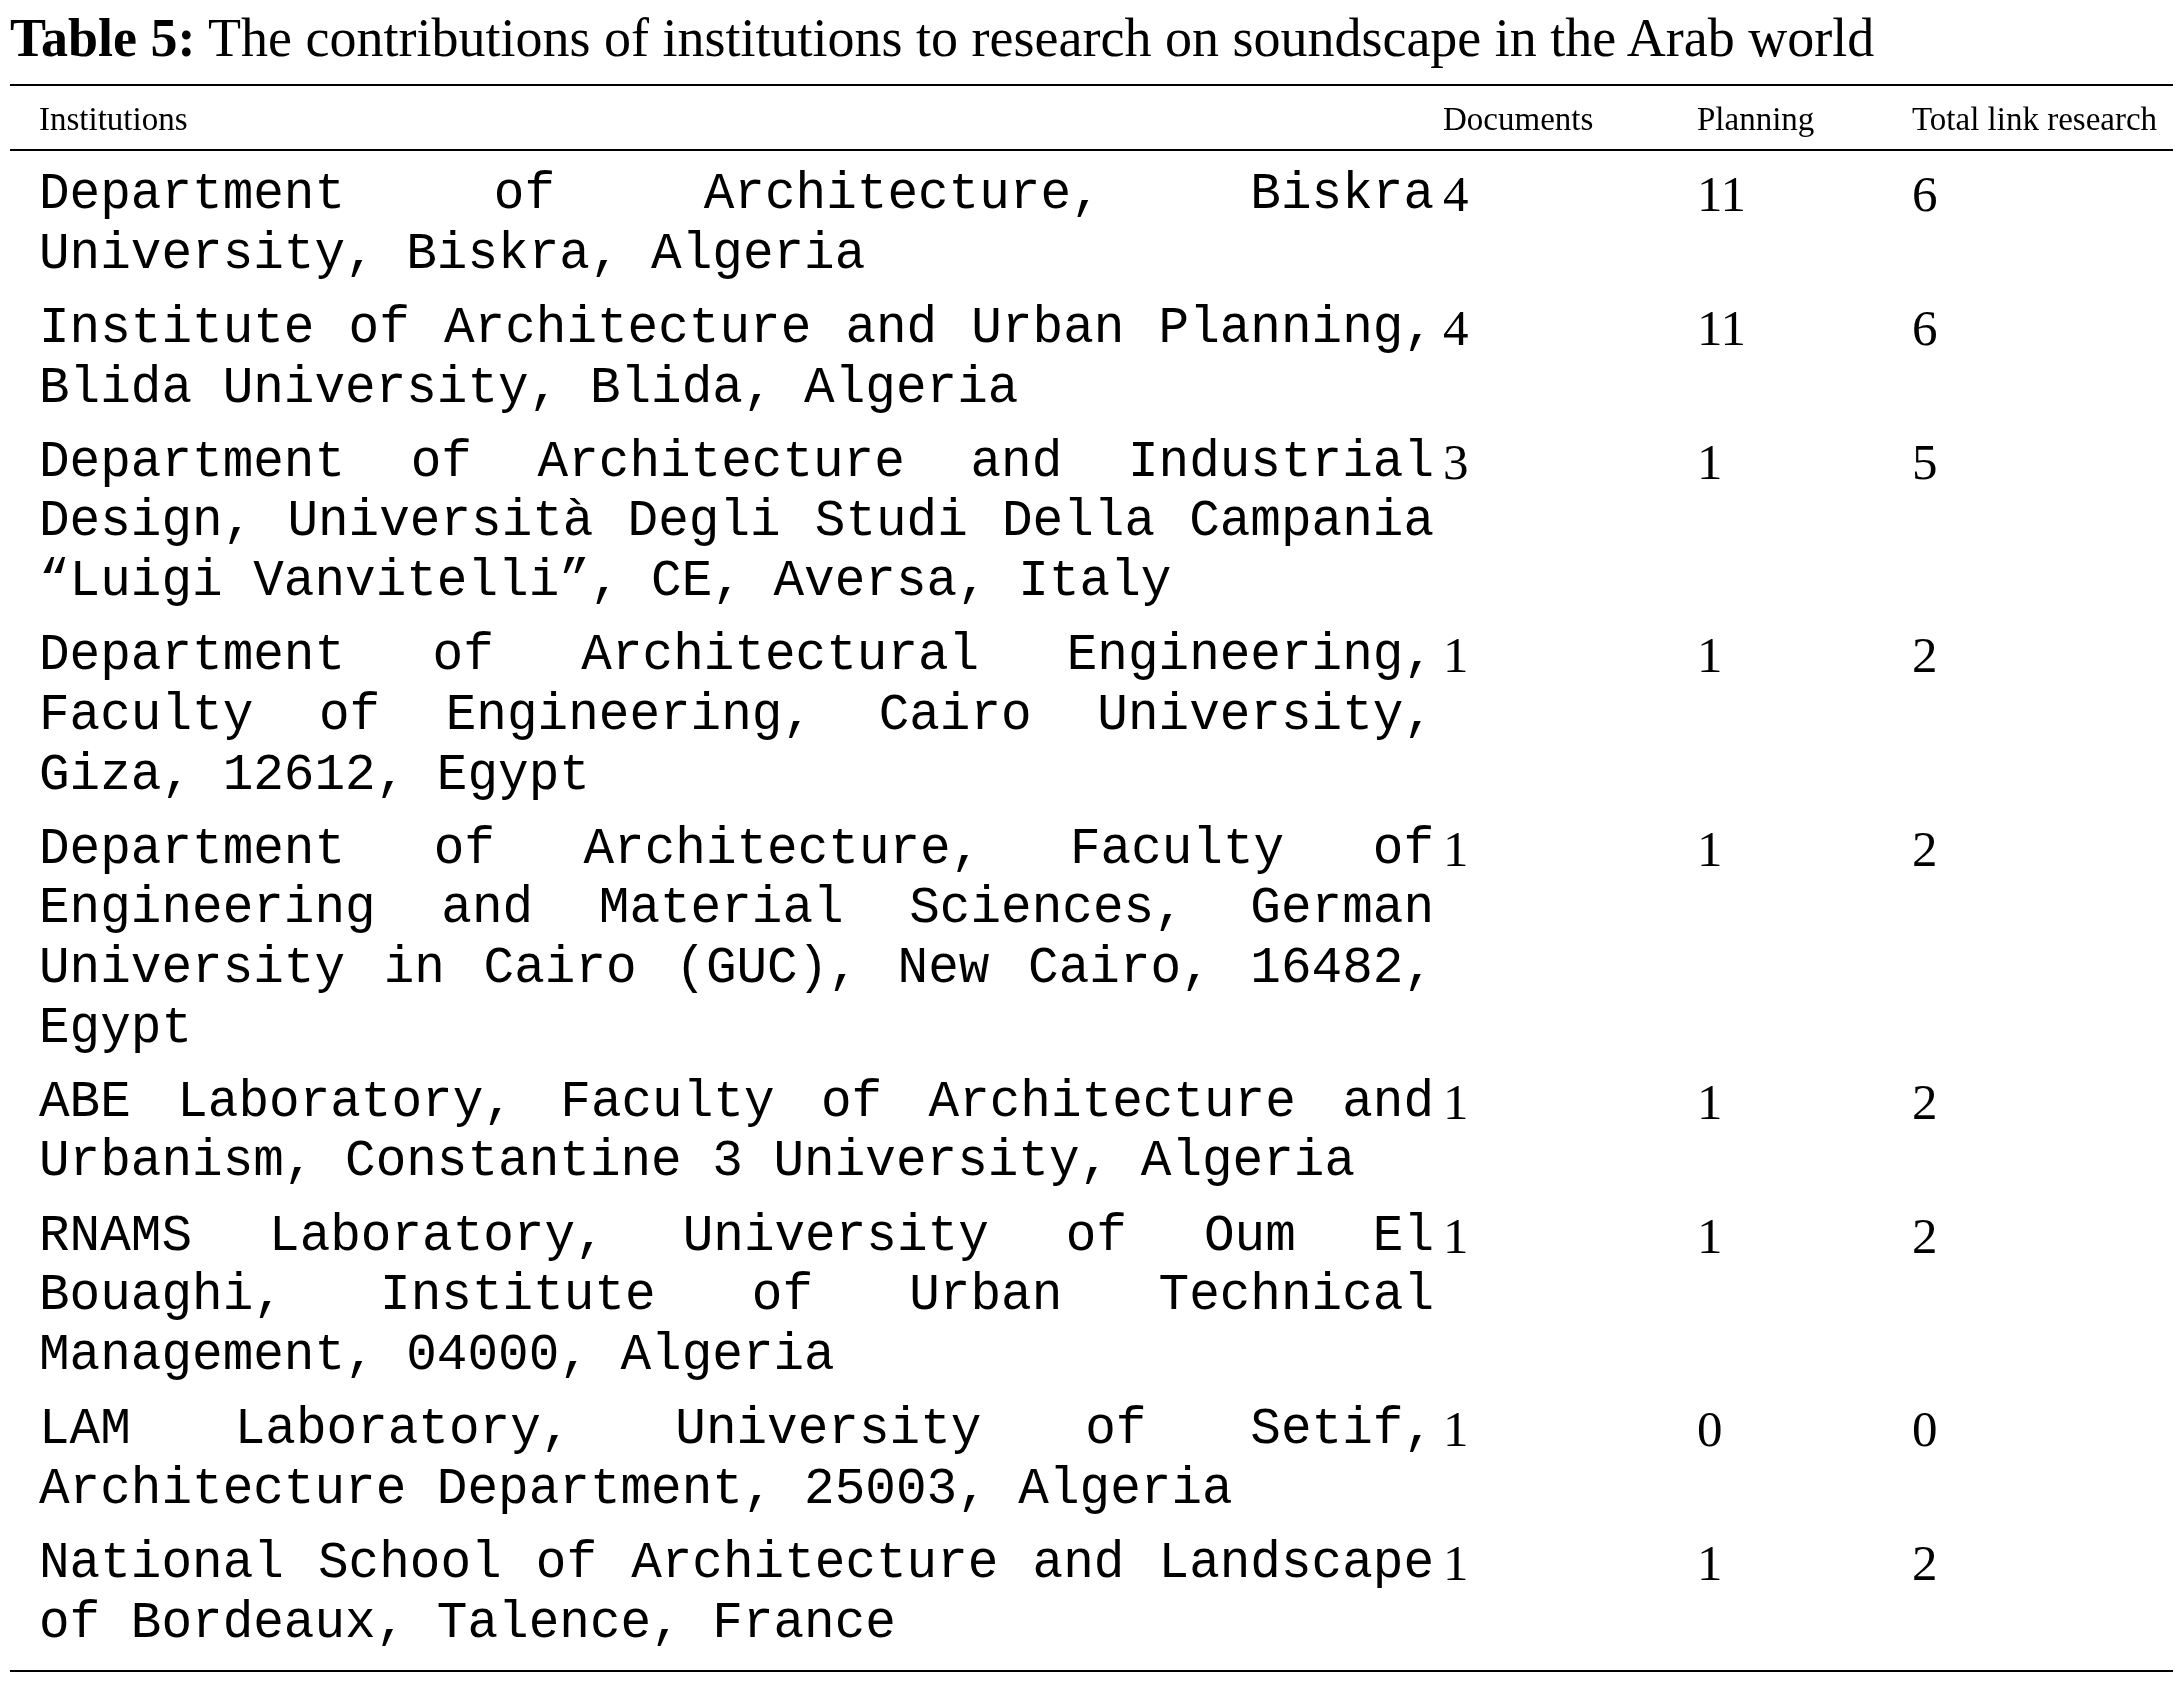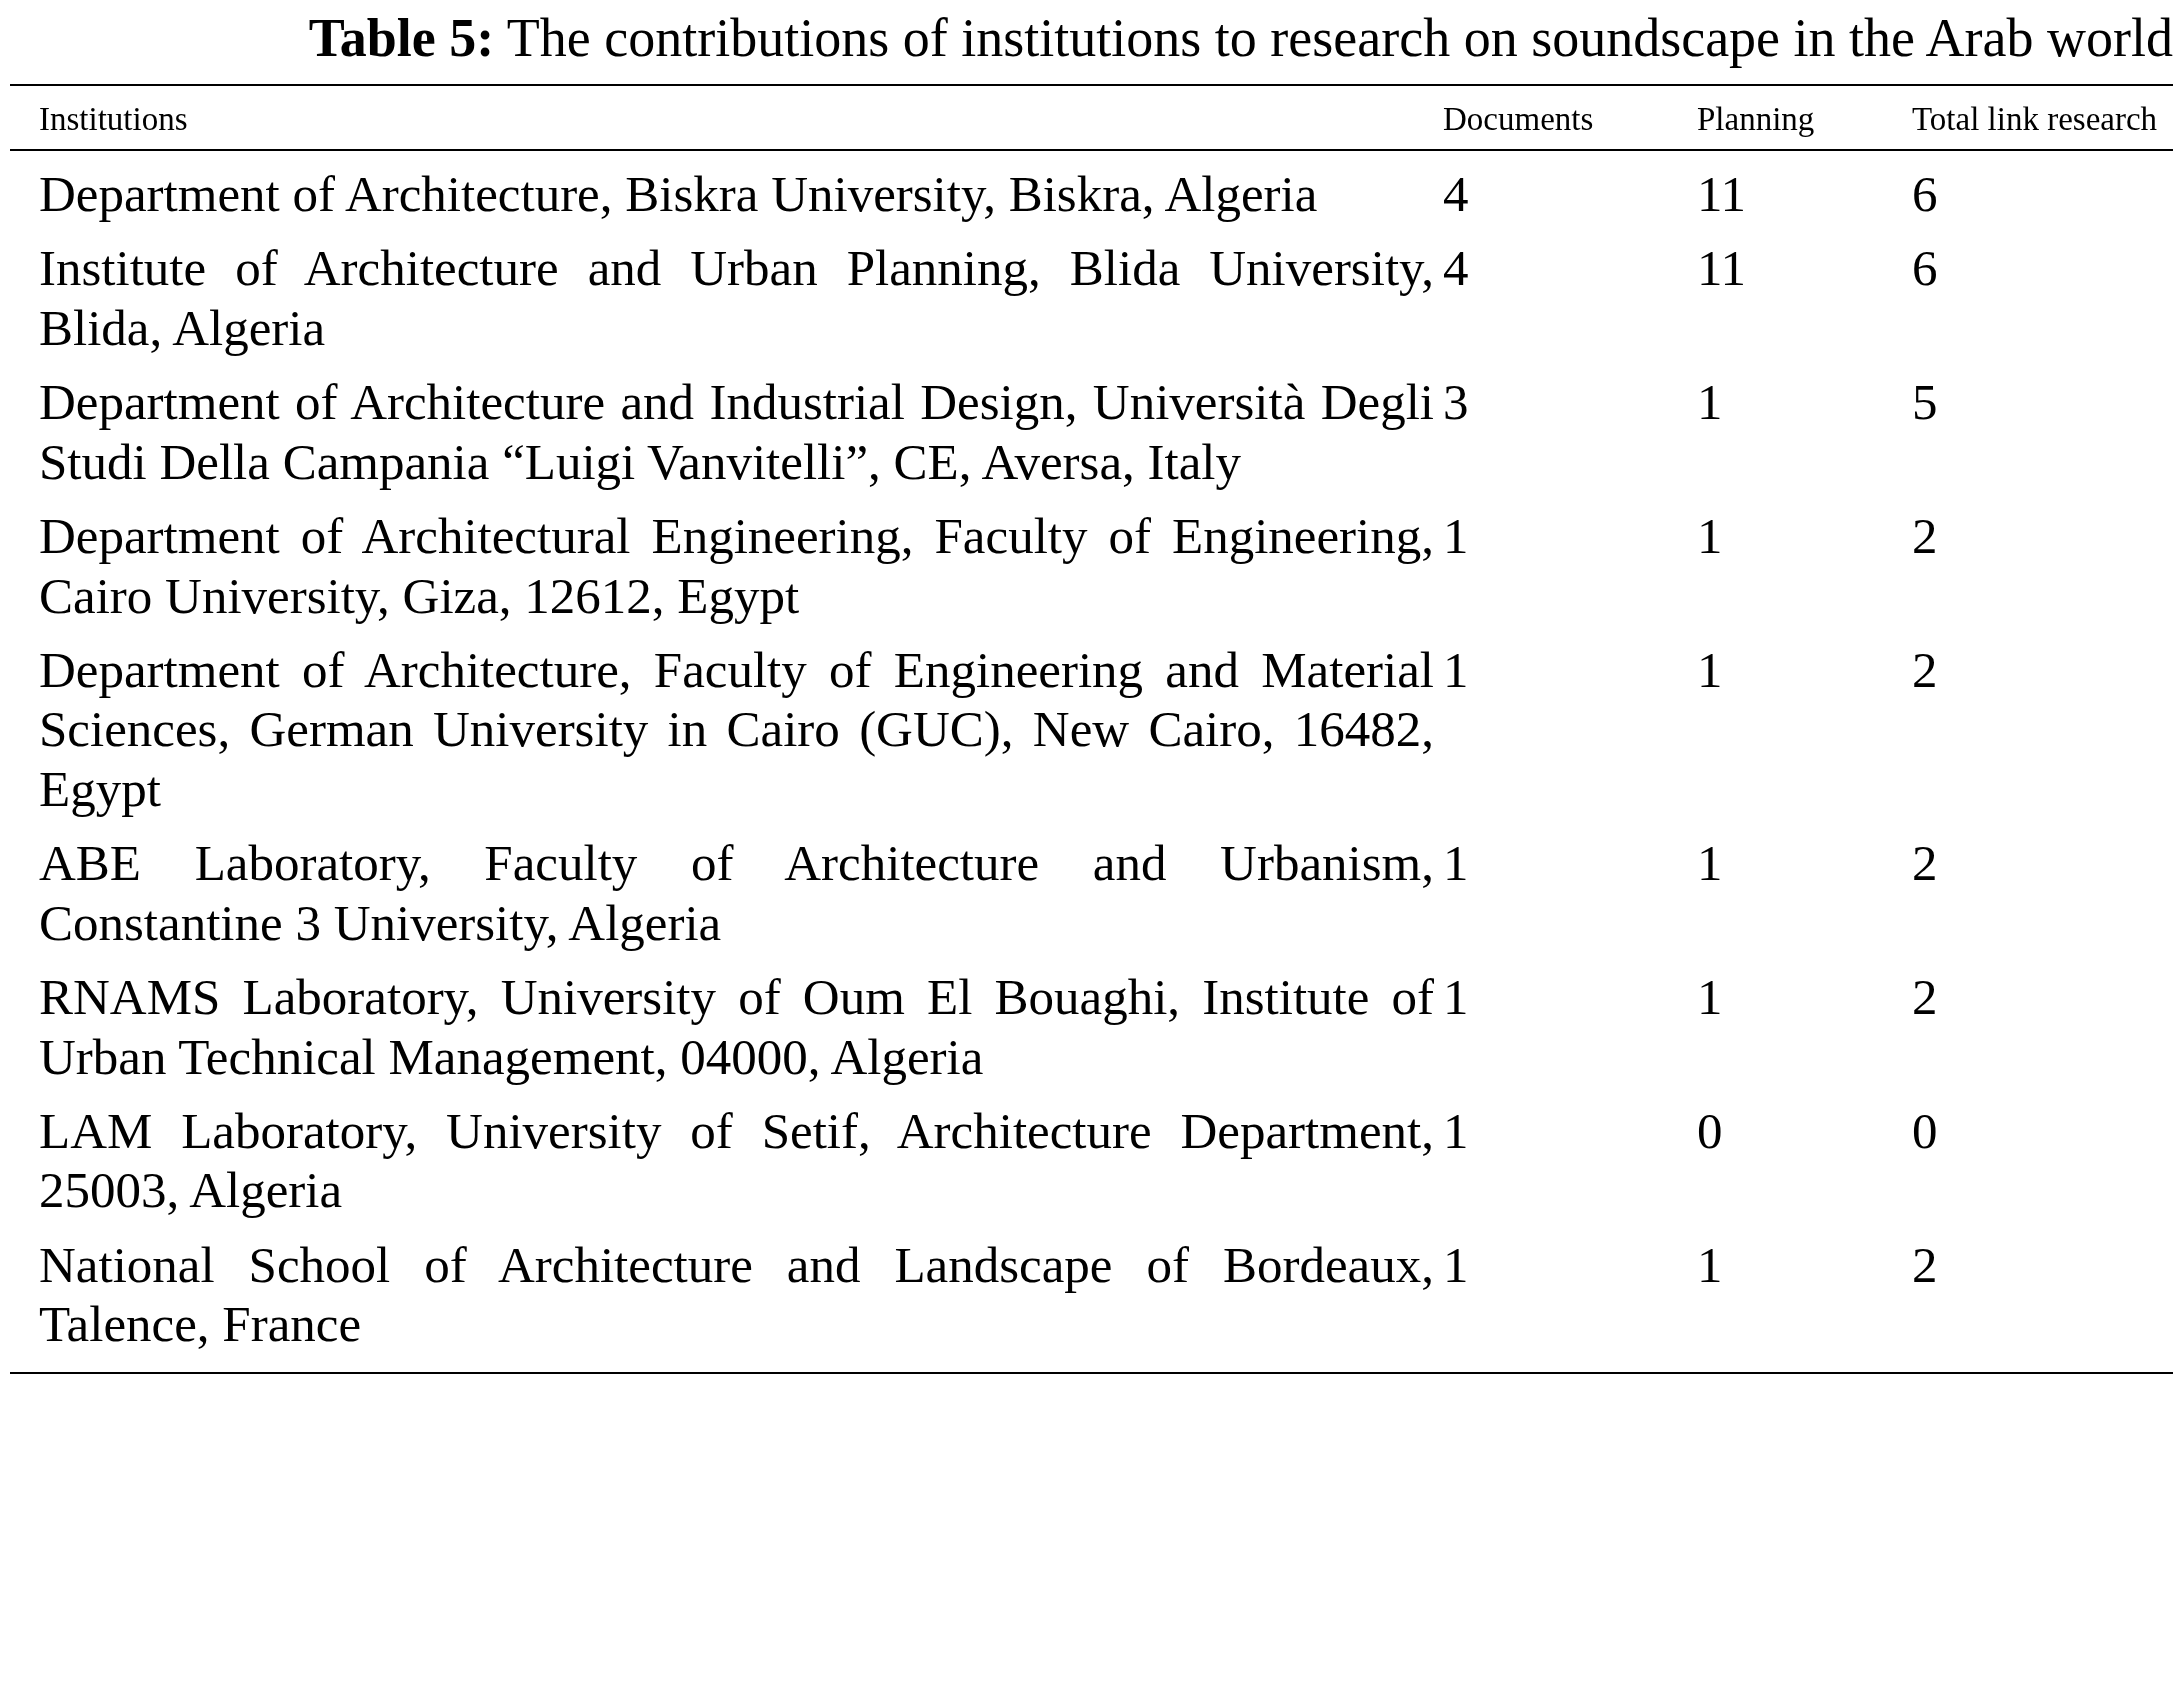--- a/index.html
+++ b/index.html
@@ -8,21 +8,21 @@
     width: 2183px;
     min-height: 1707px;
     color: #000000;
     font-family: "Liberation Serif", serif;
   }
   .page { padding: 3.3px 10px 0 10px; }
 
   .caption {
     font-size: 54px;
     line-height: 1.15;
-    text-align: right;
+    text-align: left;
     padding: 3.3px 0 15.6px 0;
   }
   .caption .caption-label { font-weight: bold; }
 
   table.data {
     width: 100%;
     border-collapse: collapse;
     table-layout: fixed;
     border-top: 2.8px solid #000;
     border-bottom: 2.8px solid #000;
@@ -46,20 +46,21 @@
   td {
     vertical-align: top;
     font-size: 51px;
     line-height: 1.17;
     padding: 14.5px 0 0 0;
   }
   td.inst {
     text-align: justify;
     padding-left: 29px;
     padding-right: 9px;
+    font-family: Liberation Mono, monospace;
   }
   td.num { padding-right: 5.6px; }
   tbody tr:last-child td { padding-bottom: 16.7px; }
 </style>
 </head>
 <body>
 
 <div class="page">
 
   <div class="caption">

